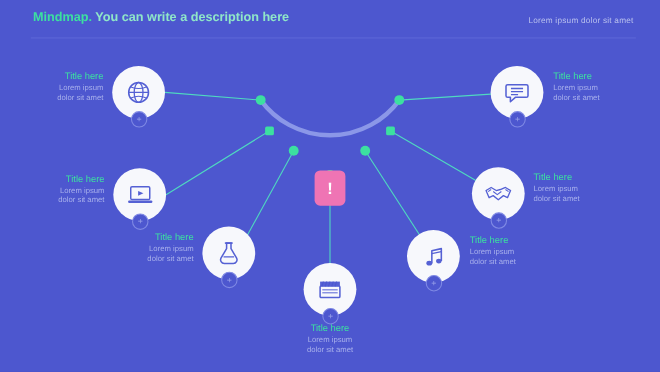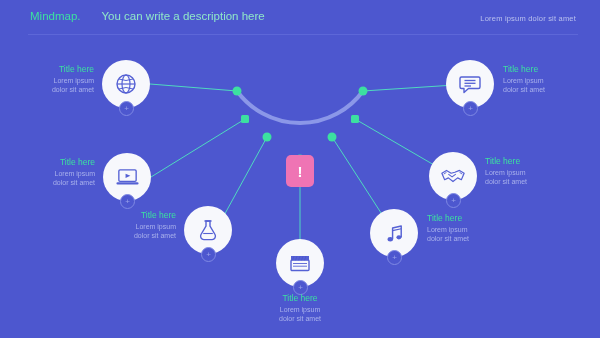--- a/index.html
+++ b/index.html
@@ -23,27 +23,26 @@
     width: 600px; height: 36px;
   }
   #header-title {
     position: absolute;
     left: 30px; top: 10px;
     font-size: 11.5px;
     white-space: nowrap;
   }
   #header-title .brand {
     color: #3ce0a0;
-    font-weight: normal;
+    font-weight: bold;
     margin-top: 16px;
   }
   #header-title .desc {
     color: #8fe6c8;
-    font-weight: normal;
-    margin-left: 18px;
+    font-weight: bold;
   }
   #header-right {
     position: absolute;
     right: 24px; top: 14px;
     font-size: 7.5px;
     color: #b9c0ee;
     letter-spacing: .2px;
     white-space: nowrap;
     margin-left: 20px;
   }

